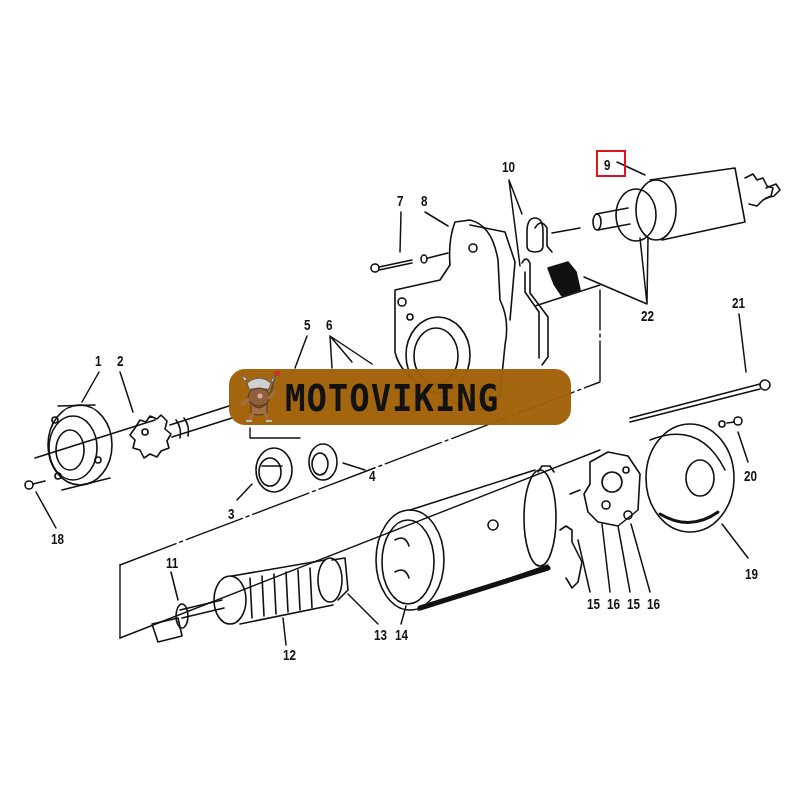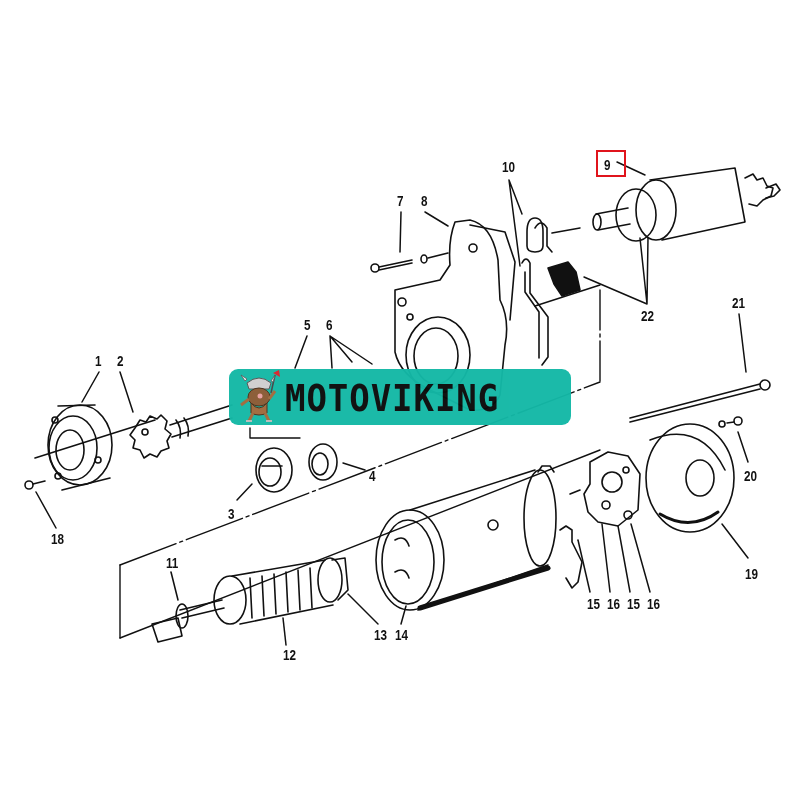--- a/index.html
+++ b/index.html
@@ -5,21 +5,21 @@
   html, body { margin: 0; padding: 0; background: #ffffff; }
   body { width: 800px; height: 800px; position: relative; overflow: hidden;
          font-family: "Liberation Sans", sans-serif; }
   #stage { position: absolute; left: 0; top: 0; width: 800px; height: 800px; }
   svg.drawing { position: absolute; left: 0; top: 0; }
   .callout { position: absolute; font-family: "Liberation Sans", sans-serif;
              font-weight: bold; font-size: 15px; color: #111;
              transform: scaleX(0.78); transform-origin: left top; letter-spacing: 0px; }
   .highlight-box { position: absolute; border: 2.5px solid #e0141c; box-sizing: border-box; }
   .watermark { position: absolute; left: 229px; top: 369px; width: 342px; height: 56px;
-               background: #14b8a6; border-radius: 9px; opacity: 0.97; }
+               background: #a16207; border-radius: 16px; opacity: 0.97; }
   .watermark-text { position: absolute; left: 56px; top: 8px; font-family: "DejaVu Sans Mono", monospace;
                     font-weight: bold; font-size: 37px; color: #0b0b0b; letter-spacing: 1px;
                     transform: scaleX(0.92); transform-origin: left top; }
   .mascot { position: absolute; left: 6px; top: 0px; width: 50px; height: 56px; }
 </style>
 </head>
 <body>
 
 <div id="stage">
 

